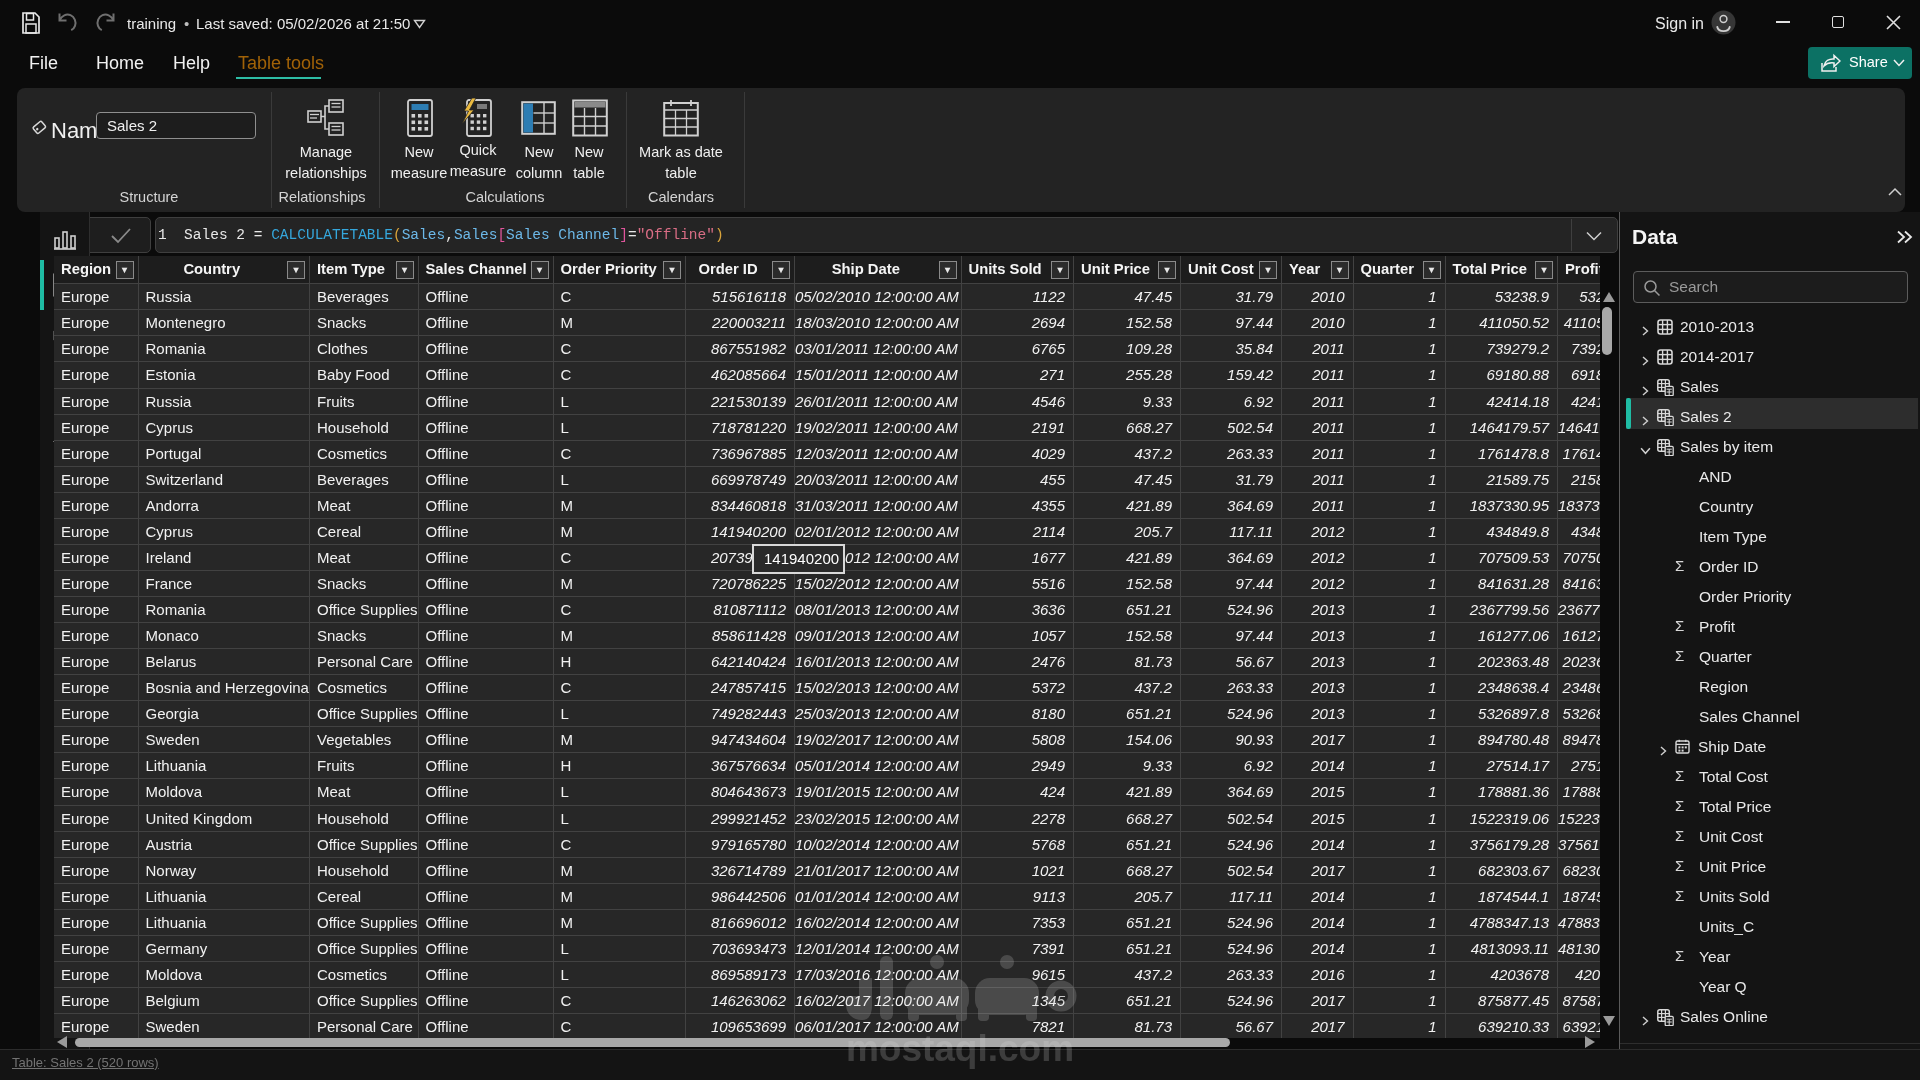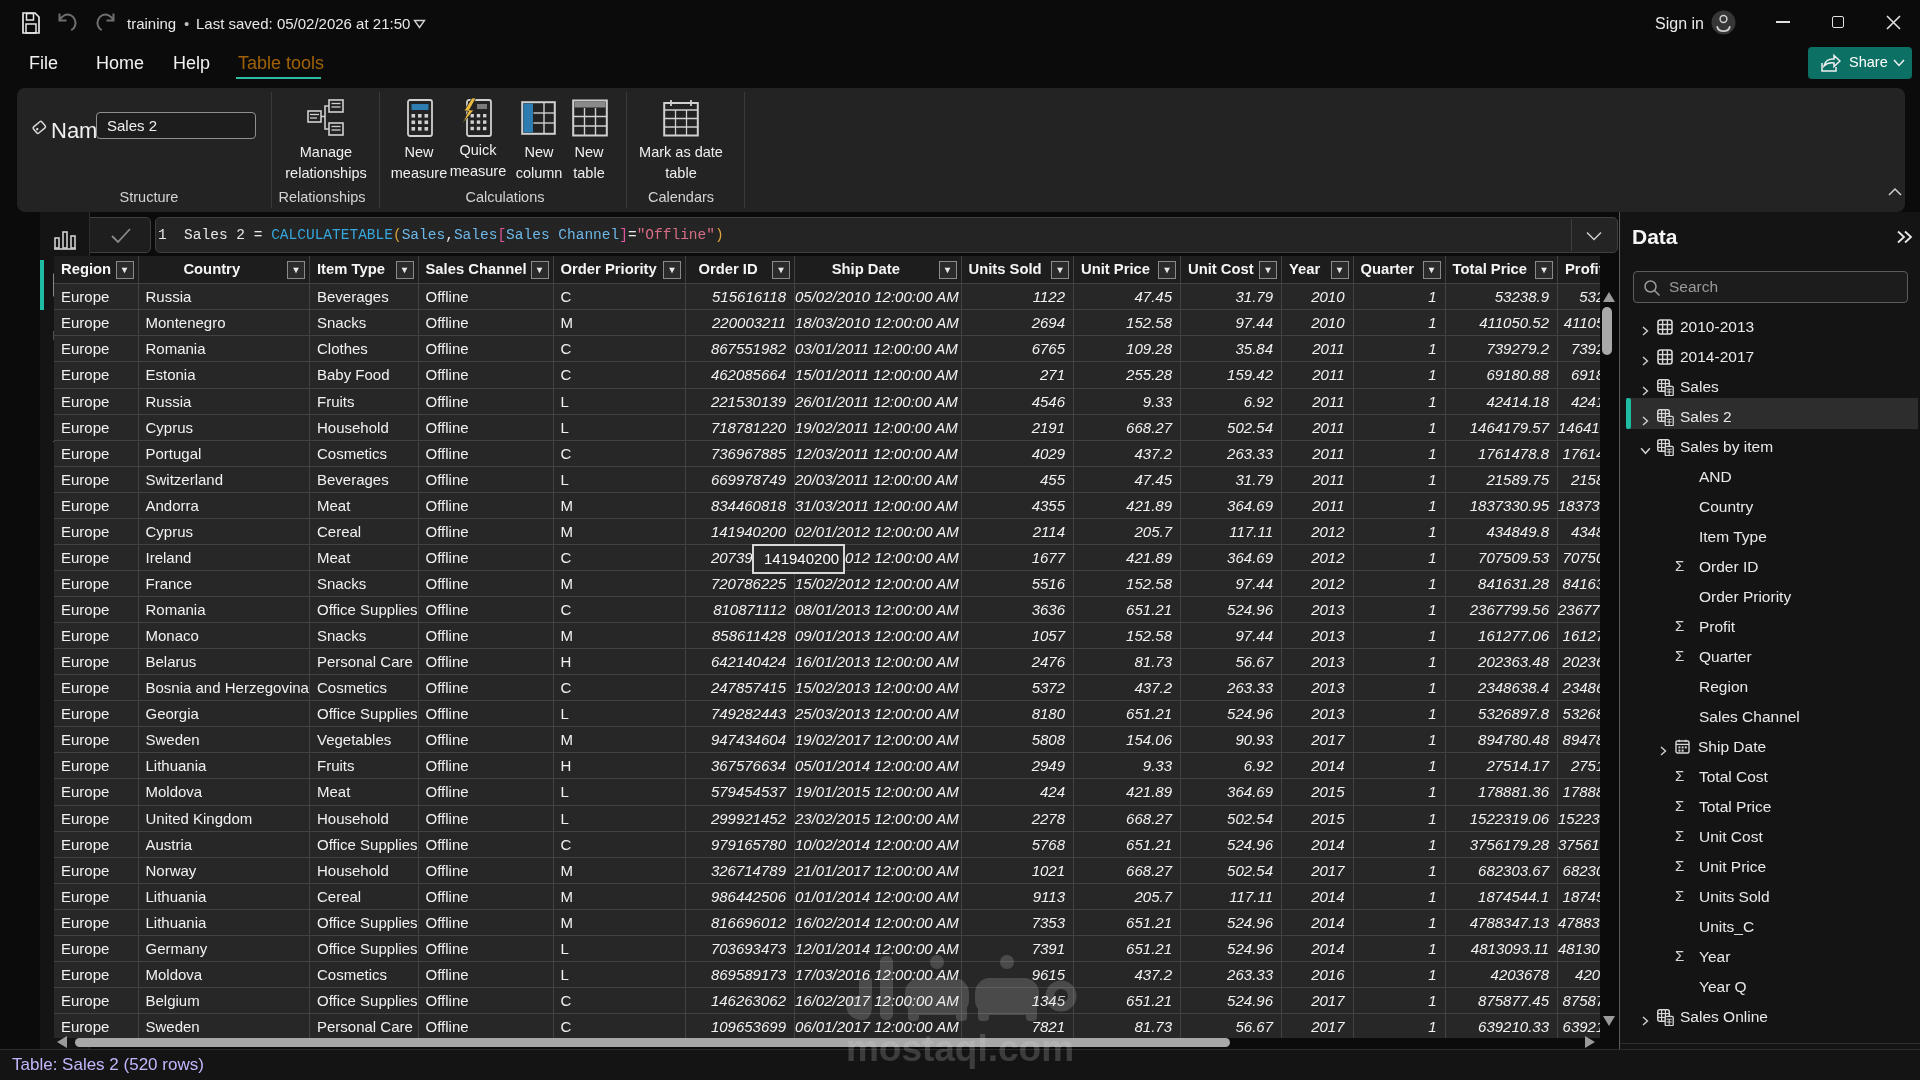--- a/index.html
+++ b/index.html
@@ -78,21 +78,21 @@
 .trow .ti{position:absolute;left:37px;top:7px;}
 .trow .tl{position:absolute;left:60px;top:6px;font-size:15.5px;color:#eaeaea;white-space:nowrap;}
 .tl2{position:absolute;left:79px;top:6px;font-size:15.5px;color:#eaeaea;white-space:nowrap;}
 .tl2b{position:absolute;left:78px;top:6px;font-size:15.5px;color:#eaeaea;white-space:nowrap;}
 .trow .exw2 + .ti{left:55px;}
 .sig{position:absolute;left:55px;top:5px;font-size:15px;color:#d8d8d8;}
 .selbg{position:absolute;left:6px;top:-4px;width:292px;height:31px;background:#2d2d2d;}
 .selbar{position:absolute;left:6px;top:-4px;width:5px;height:31px;background:#1fbca4;border-radius:2px;}
 
 #statusbar{position:absolute;left:0;top:1049px;width:1920px;height:31px;background:#141414;border-top:1px solid #2c2c2c;}
-#statusbar span{position:absolute;left:12px;top:5px;font-size:17px;color:#c4b5fd;}
+#statusbar span{position:absolute;left:12px;top:5px;font-size:13px;color:#737373;text-decoration:underline;}
 
 #wm{position:absolute;left:820px;top:952px;z-index:9;pointer-events:none;opacity:0.20;}
 </style></head>
 <body>
 <div id="stage">
 
 <div id="titlebar">
   <svg class="abs" style="left:21px;top:12px;" width="20" height="22" viewBox="0 0 20 22">
         <path d="M2 1 H14 L18 5 V21 H2 Z" fill="none" stroke="#e8e8e8" stroke-width="1.7"></path>
         <rect x="5.5" y="1.5" width="7" height="6.5" fill="none" stroke="#e8e8e8" stroke-width="1.5"></rect>
@@ -612,21 +612,21 @@
         <div class="td c11 num">1</div>
         <div class="td c12 num">27514.17</div>
         <div class="td c13 num">27514.17</div>
       </div>
       <div class="tr">
         <div class="td c0">Europe</div>
         <div class="td c1">Moldova</div>
         <div class="td c2">Meat</div>
         <div class="td c3">Offline</div>
         <div class="td c4">L</div>
-        <div class="td c5 num">579454537</div>
+        <div class="td c5 num">804643673</div>
         <div class="td c6 num">19/01/2015 12:00:00 AM</div>
         <div class="td c7 num">424</div>
         <div class="td c8 num">421.89</div>
         <div class="td c9 num">364.69</div>
         <div class="td c10 num">2015</div>
         <div class="td c11 num">1</div>
         <div class="td c12 num">178881.36</div>
         <div class="td c13 num">178881.36</div>
       </div>
       <div class="tr">

